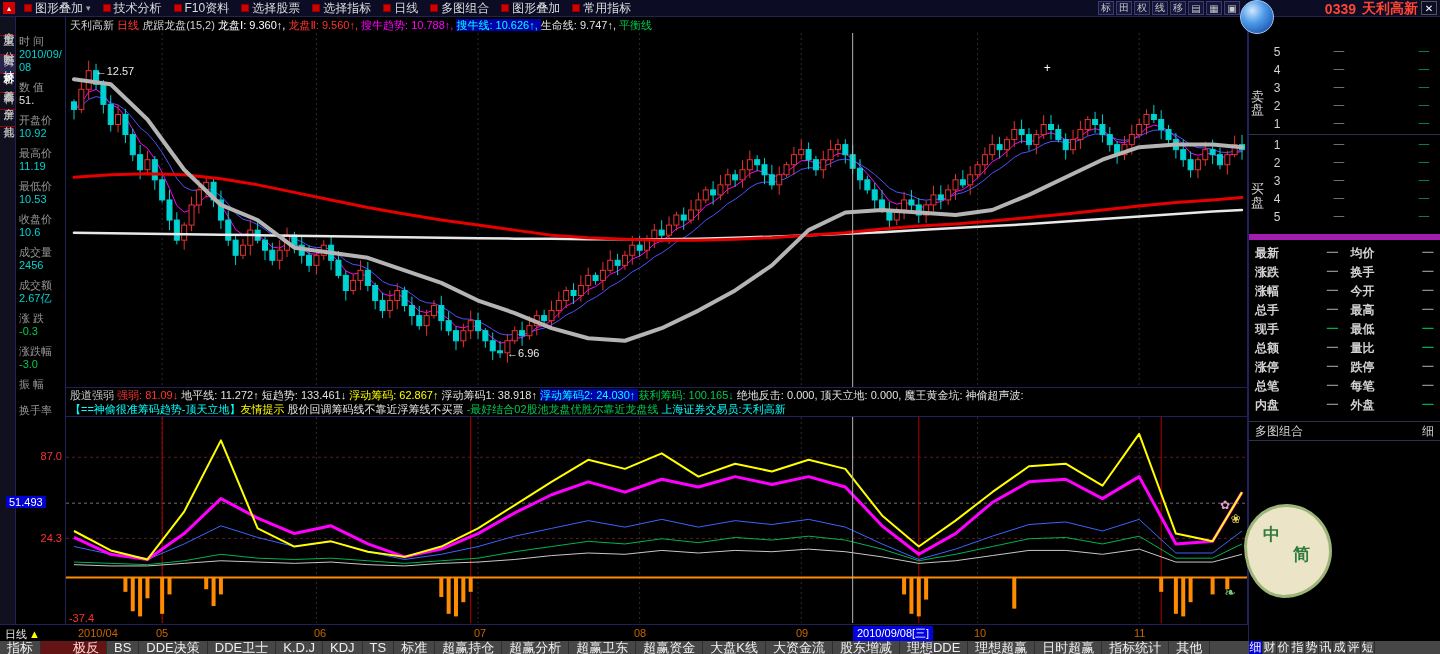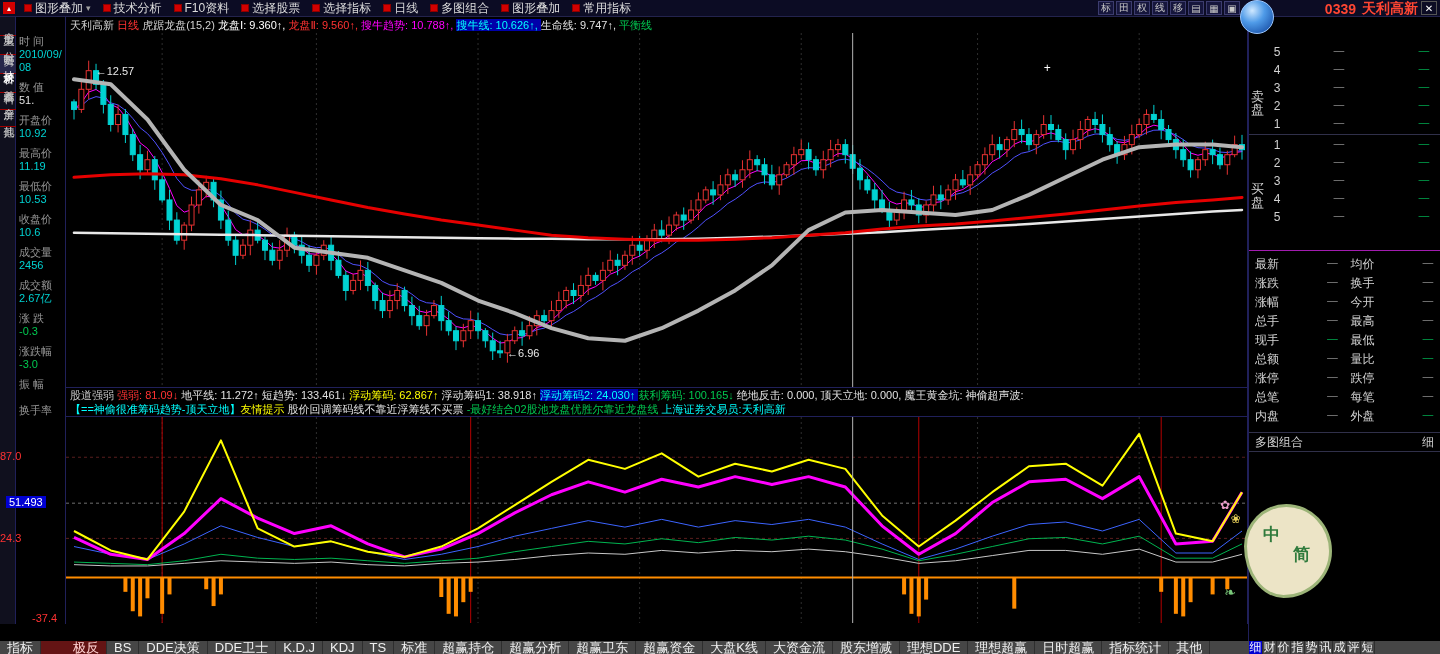--- a/index.html
+++ b/index.html
@@ -22,41 +22,41 @@
 
   
   .left-tabs { position:absolute; left:0; top:17px; width:16px; height:607px; background:#10101e; border-right:1px solid #20205a; z-index:10; }
   .ltab { writing-mode:vertical-rl; text-orientation:upright; width:16px; color:#c8c8c8; font-size:11px; letter-spacing:1px; text-align:center; padding:7px 0; border-bottom:1px solid #a00000; cursor:default; }
   .ltab.active { color:#ffffff; background:#26264a; }
 
   
   .left-data { position:absolute; left:16px; top:17px; width:50px; height:607px; border-right:1px solid #20205a; padding:18px 0 0 3px; z-index:10; }
   .ld-label { color:#969696; font-size:11px; line-height:13px; white-space:nowrap; }
   .ld-value { font-size:11px; line-height:13px; word-break:break-all; margin-bottom:7px; min-height:6px; }
-  .ind-scale-label { position:absolute; left:0; width:62px; font-size:11px; z-index:15; }
+  .ind-scale-label { position:absolute; left:0; width:62px; text-align:right; font-size:11px; z-index:15; }
   .ind-scale-label.hl { left:6px; width:auto; background:#0000d2; color:#fff; padding:0 3px; }
 
   
   .chart-area { position:absolute; left:66px; top:17px; width:1182px; height:607px; background:#000; border-right:1px solid #20205a; overflow:hidden; z-index:5; }
   .chart-header { height:16px; line-height:16px; font-size:11px; padding-left:4px; white-space:nowrap; overflow:hidden; }
   .divider { height:1px; background:#20205a; }
   .ind-text { height:14px; line-height:14px; font-size:11px; padding-left:4px; white-space:nowrap; overflow:hidden; }
   svg { display:block; background:#000; }
 
   
   .right-panel { position:absolute; left:1248px; top:17px; width:192px; height:624px; background:#000; border-left:1px solid #20205a; padding-top:26px; display:flex; flex-direction:column; font-size:12px; z-index:20; }
   .ob-block { display:flex; }
   .ob-label { width:17px; writing-mode:vertical-rl; text-orientation:upright; text-align:center; color:#d2d2d2; font-size:13px; letter-spacing:14px; padding-top:10px; }
   .ob-rows { flex:1; }
   .ob-row { height:18px; display:flex; align-items:center; }
   .ob-n { width:22px; text-align:center; color:#d2d2d2; }
   .ob-p { flex:1; text-align:center; color:#8c8c8c; }
   .ob-v { width:50px; text-align:right; padding-right:10px; color:#00aa50; }
   .ob-divider { height:1px; background:#30304a; margin:1px 0; }
-  .info-grid { margin-top:24px; border-top:1px solid #a21caf; padding-top:4px; }
+  .info-grid { margin-top:8px; border-top:6px solid #a21caf; padding-top:4px;font-weight:bold; }
   .ig-row { height:19px; display:flex; align-items:center; padding:0 6px; }
   .ig-l, .ig-r { width:38px; color:#d2d2d2; }
   .ig-lv { flex:1; text-align:right; color:#8c8c8c; padding-right:12px; }
   .ig-rv { flex:1; text-align:right; color:#8c8c8c; }
   .green { color:#00aa50 !important; }
   .tick-header { margin-top:6px; height:20px; border-top:1px solid #30304a; border-bottom:1px solid #30304a; display:flex; align-items:center; justify-content:space-between; padding:0 6px; color:#d2d2d2; }
   .tick-body { flex:1; }
 
   
   .timeline { position:absolute; left:0; top:624px; width:1248px; height:17px; background:#000; border-top:1px solid #20205a; z-index:10; }
@@ -702,20 +702,36 @@
           <span class="ig-rv green">一</span>
         </div>
       </div>
     <div class="tick-header">
       <span>多图组合</span>
       <span>细</span>
     </div>
     <div class="tick-body"></div>
   </div>
 
+  <div class="timeline">
+    <div class="tl-period">
+      <span>日线</span><span class="tri">▲</span>
+    </div>
+    <div id="tl-labels">
+        <span class="tl-label" style="left: 78px;">2010/04</span>
+        <span class="tl-label" style="left: 156px;">05</span>
+        <span class="tl-label" style="left: 314px;">06</span>
+        <span class="tl-label" style="left: 474px;">07</span>
+        <span class="tl-label" style="left: 634px;">08</span>
+        <span class="tl-label" style="left: 796px;">09</span>
+        <span class="tl-label hl" style="left: 853px;">2010/09/08[三]</span>
+        <span class="tl-label" style="left: 974px;">10</span>
+        <span class="tl-label" style="left: 1134px;">11</span>
+      </div>
+  </div>
 
   <div class="bottom-bar" id="bottom-bar">
       <div class="btab">指标</div>
       <div class="btab active">极反</div>
       <div class="btab">BS</div>
       <div class="btab">DDE决策</div>
       <div class="btab">DDE卫士</div>
       <div class="btab">K.D.J</div>
       <div class="btab">KDJ</div>
       <div class="btab">TS</div>

